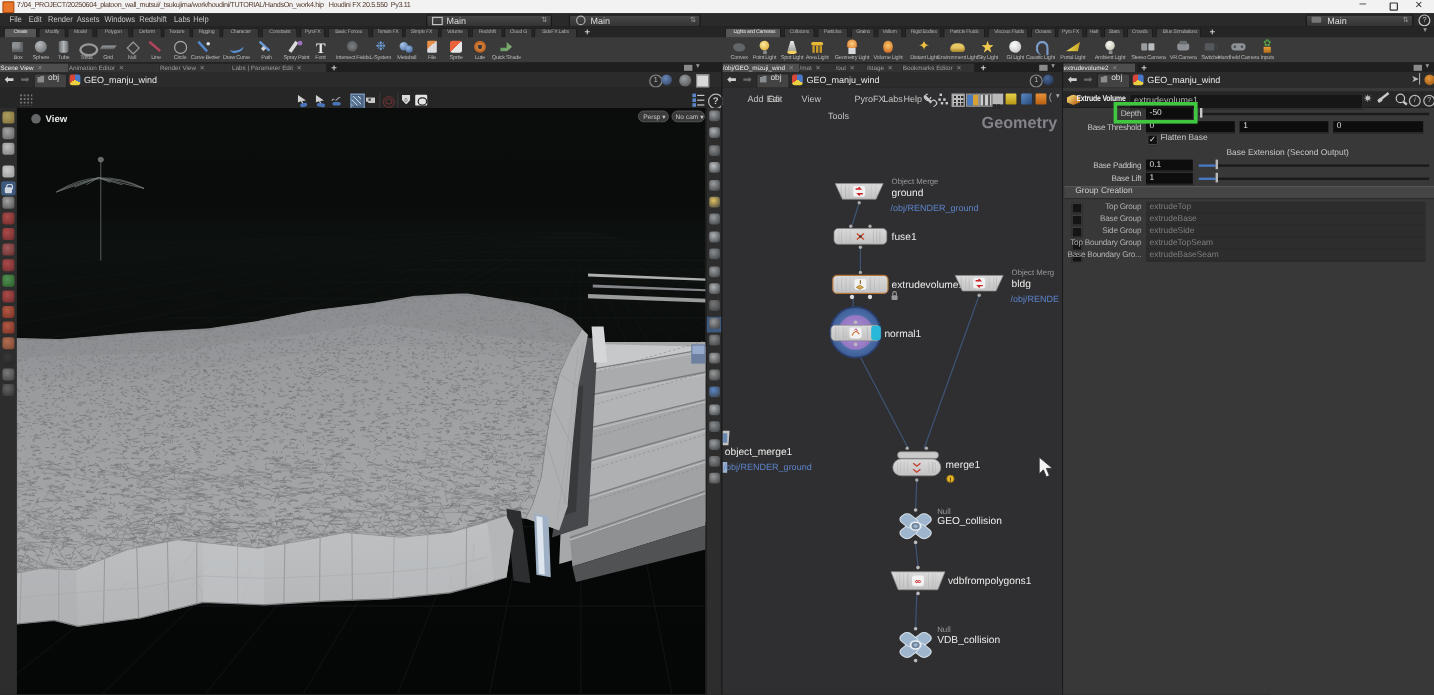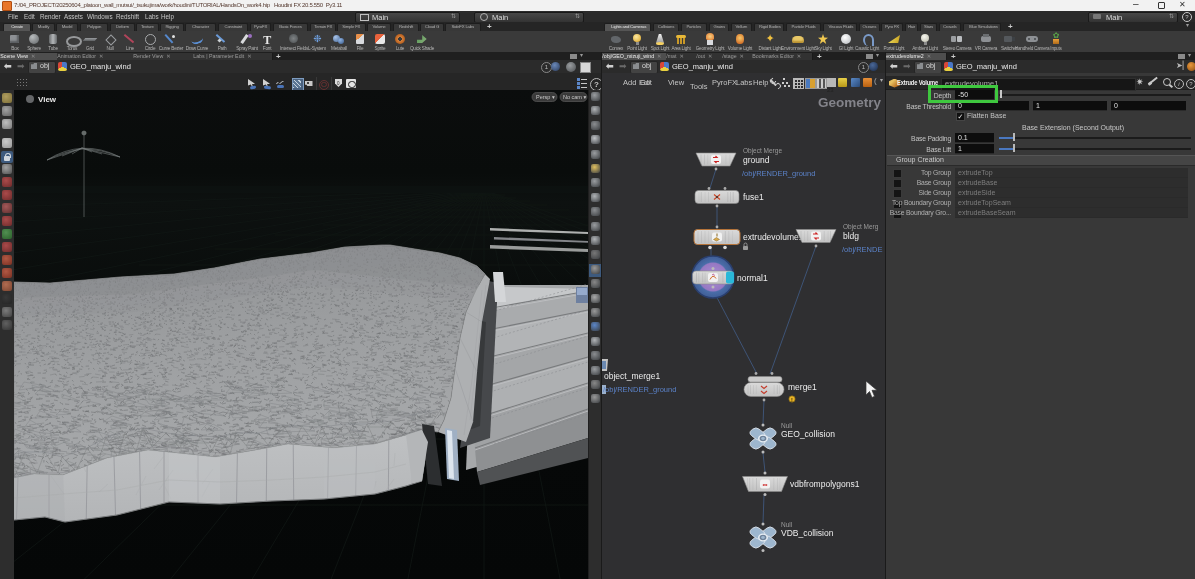--- a/index.html
+++ b/index.html
@@ -579,21 +579,21 @@
         <text x="522" y="9" font-size="5.5" fill="#c8c8c8">Persp ▾</text>
         <rect x="546" y="2.5" width="27" height="9" rx="4.5" fill="#3a3a3a" stroke="#5a5a5a" stroke-width="0.7"></rect>
         <text x="549" y="9" font-size="5.5" fill="#c8c8c8">No cam ▾</text>
       </g>
     </svg>
 <div class="abs" style="left:602px;top:73px;width:284px;height:506px;background:#2f2f31;"></div>
 <div class="abs txt" style="left:623px;top:77.5px;font-size:7.5px;color:#c4c4c4;">Add</div>
 <div class="abs txt" style="left:639px;top:77.5px;font-size:7.5px;color:#c4c4c4;">Edit</div>
 <div class="abs txt" style="left:640px;top:77.5px;font-size:7.5px;color:#c4c4c4;">Go</div>
 <div class="abs txt" style="left:668px;top:77.5px;font-size:7.5px;color:#c4c4c4;">View</div>
-<div class="abs txt" style="left:690px;top:82px;font-size:7.5px;color:#c4c4c4;">Tools</div>
+<div class="abs txt" style="left:690px;top:92px;font-size:7.5px;color:#c4c4c4;">Tools</div>
 <div class="abs txt" style="left:712px;top:77.5px;font-size:7.5px;color:#c4c4c4;">PyroFX</div>
 <div class="abs txt" style="left:736px;top:77.5px;font-size:7.5px;color:#c4c4c4;">Labs</div>
 <div class="abs txt" style="left:753px;top:77.5px;font-size:7.5px;color:#c4c4c4;">Help</div>
 <div class="abs" style="left:770px;top:78px;width:10px;height:10px;">
       <div style="position:absolute;left:1px;top:1px;width:8px;height:2px;background:#c8c8c8;transform:rotate(45deg);transform-origin:0 0;"></div>
       <div style="position:absolute;left:0px;top:0px;width:4px;height:4px;border:1.5px solid #c8c8c8;border-radius:50%;border-right-color:transparent;transform:rotate(-45deg);"></div>
       <div style="position:absolute;left:5px;top:5px;width:4px;height:4px;border:1.5px solid #c8c8c8;border-radius:50%;border-left-color:transparent;transform:rotate(-45deg);"></div>
     </div>
 <div class="abs" style="left:782px;top:78px;width:10px;height:10px;">
       <div style="position:absolute;left:1px;top:0;width:2px;height:2px;background:#ccc;"></div>

